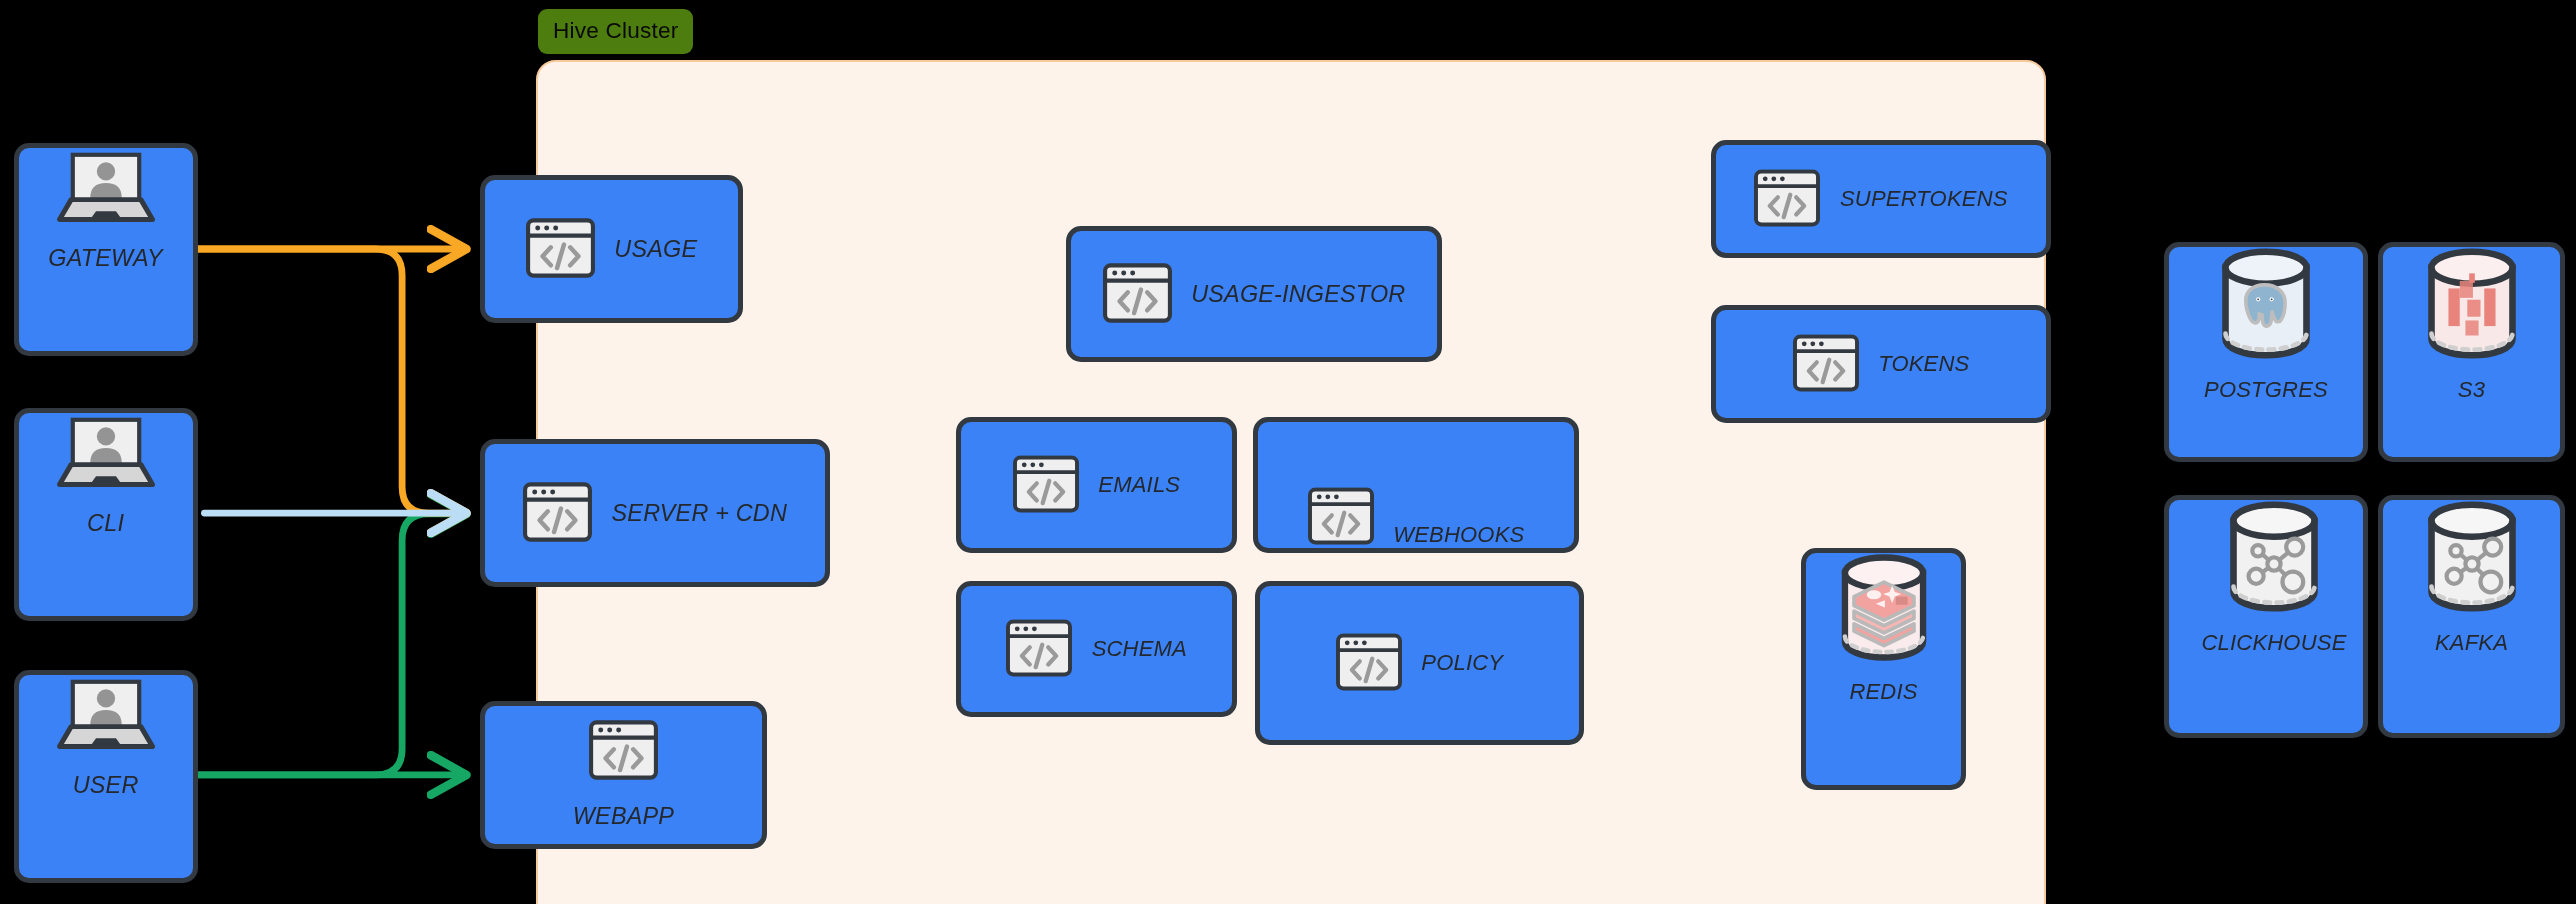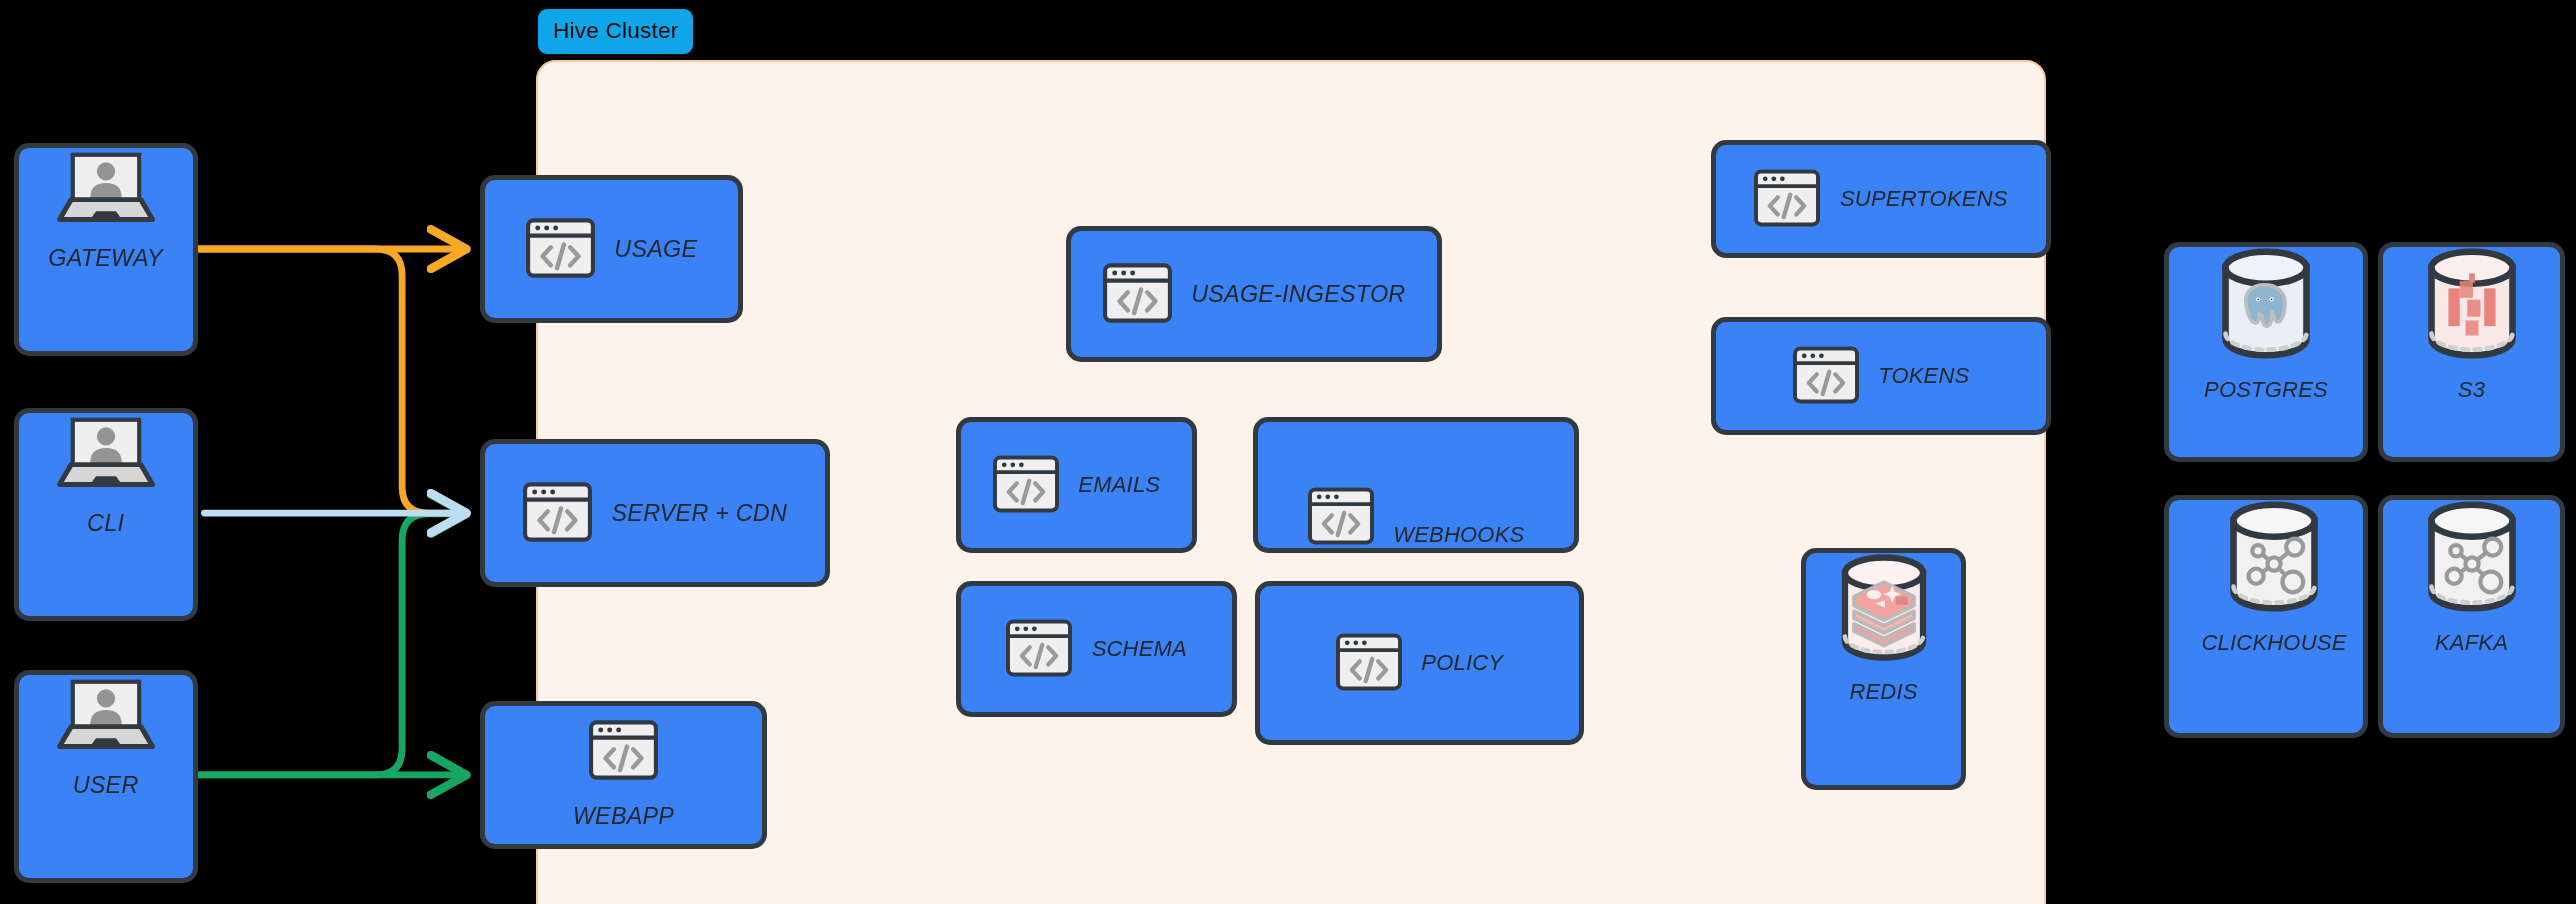--- a/index.html
+++ b/index.html
@@ -13,21 +13,21 @@
 
   
   .cluster-box {
     position: absolute;
     background: #FDF3EB;
     border: 2.3px solid #F8CA9B;
     border-radius: 19.6px;
   }
   .cluster-label {
     position: absolute;
-    background: #0ea5e9;
+    background: #4d7c0f;
     color: #0a0a0a;
     border-radius: 9px;
     font-size: 22.6px;
     line-height: 1;
     padding: 10.6px 15px 12px 15px;
     white-space: nowrap;
     letter-spacing: 0.2px;
   }
 
   
@@ -230,21 +230,21 @@
 
   <div class="node horiz" style="left:1066px; top:226px; width:376px; height:136px;">
     <span class="svc-icon">
       <svg width="69" height="60" viewBox="0 0 92 80">
           <use href="#ico-code" width="92" height="80"></use>
         </svg>
     </span>
     <span class="node-label">USAGE-INGESTOR</span>
   </div>
 
-  <div class="node horiz" style="left:956px; top:417px; width:241px; height:136px;">
+  <div class="node horiz" style="left:956px; top:417px; width:281px; height:136px;">
     <span class="svc-icon">
       <svg width="66" height="58" viewBox="0 0 88 77">
           <use href="#ico-code" width="88" height="77"></use>
         </svg>
     </span>
     <span class="node-label small">EMAILS</span>
   </div>
 
   <div class="node horiz" style="left:1253px; top:417px; width:326px; height:136px;align-items:flex-end;">
     <span class="svc-icon">
@@ -275,21 +275,21 @@
 
   <div class="node horiz" style="left:1711px; top:140px; width:340px; height:118px;">
     <span class="svc-icon">
       <svg width="66" height="58" viewBox="0 0 88 77">
           <use href="#ico-code" width="88" height="77"></use>
         </svg>
     </span>
     <span class="node-label small">SUPERTOKENS</span>
   </div>
 
-  <div class="node horiz" style="left:1711px; top:305px; width:340px; height:118px;margin-top:12px;">
+  <div class="node horiz" style="left:1711px; top:305px; width:340px; height:118px;">
     <span class="svc-icon">
       <svg width="66" height="58" viewBox="0 0 88 77">
           <use href="#ico-code" width="88" height="77"></use>
         </svg>
     </span>
     <span class="node-label small">TOKENS</span>
   </div>
 
   <div class="node vert" style="left:1801px; top:548px; width:165px; height:242px;">
     <span class="db-icon">

